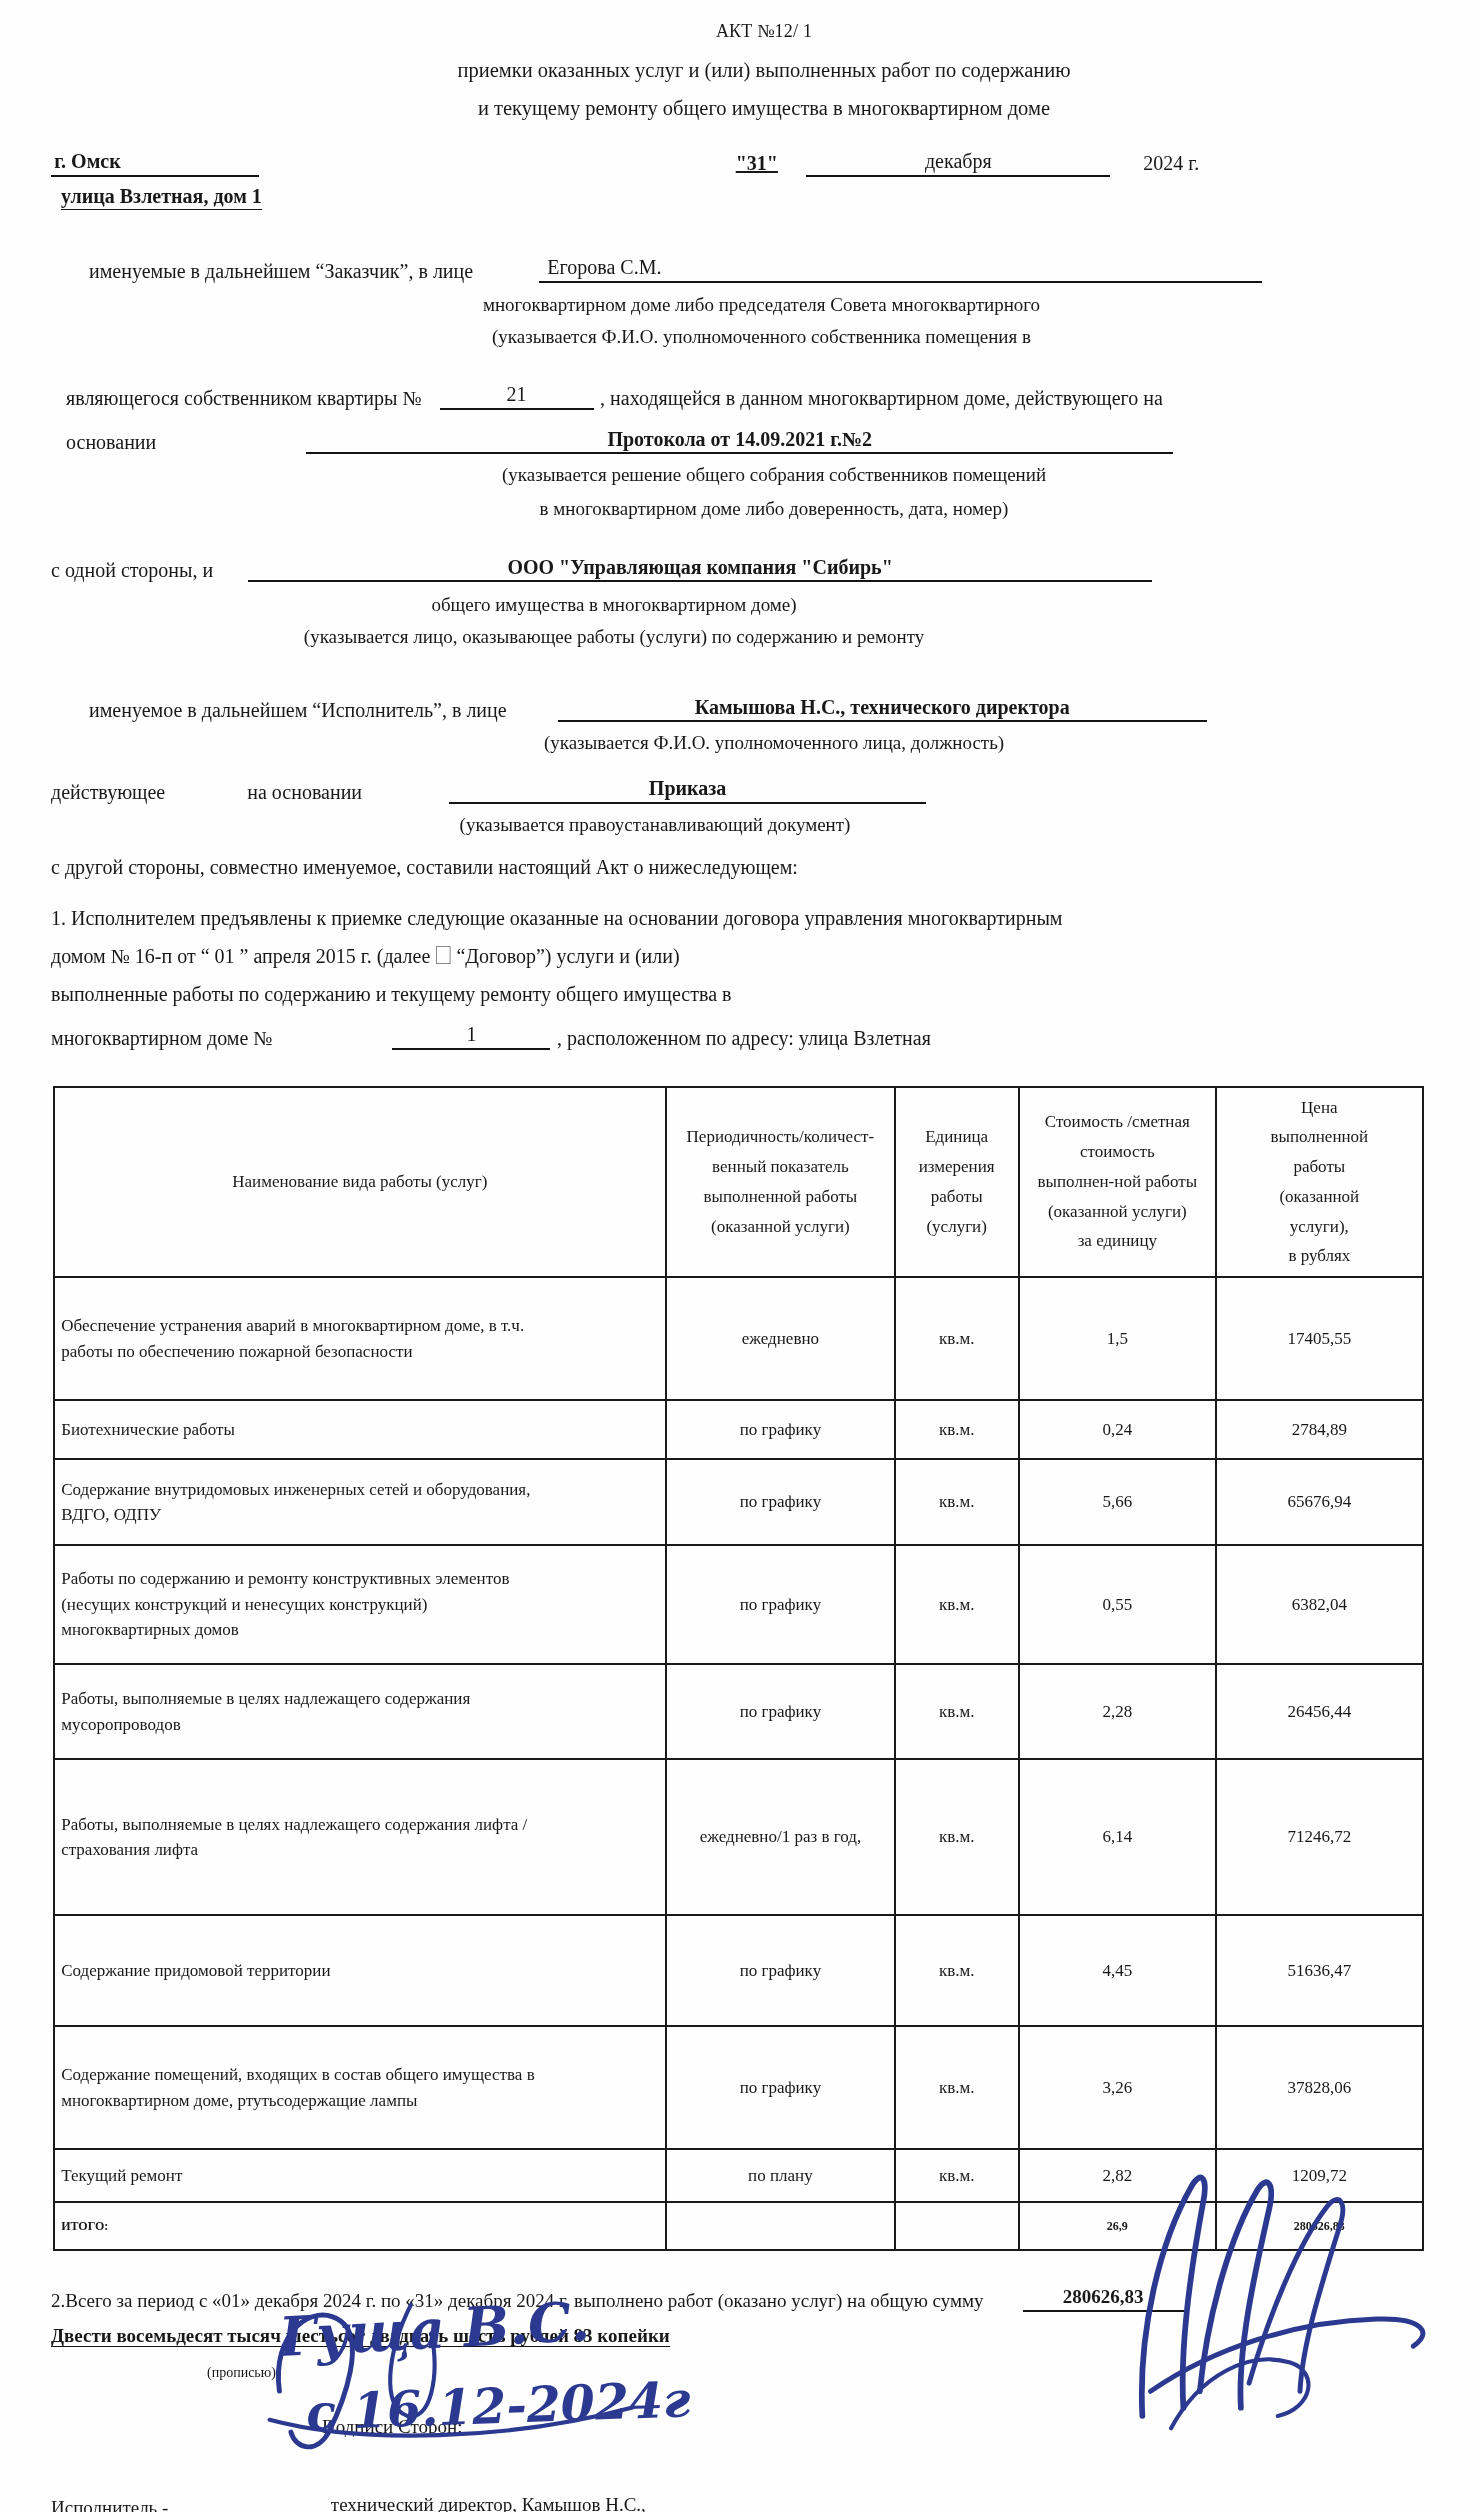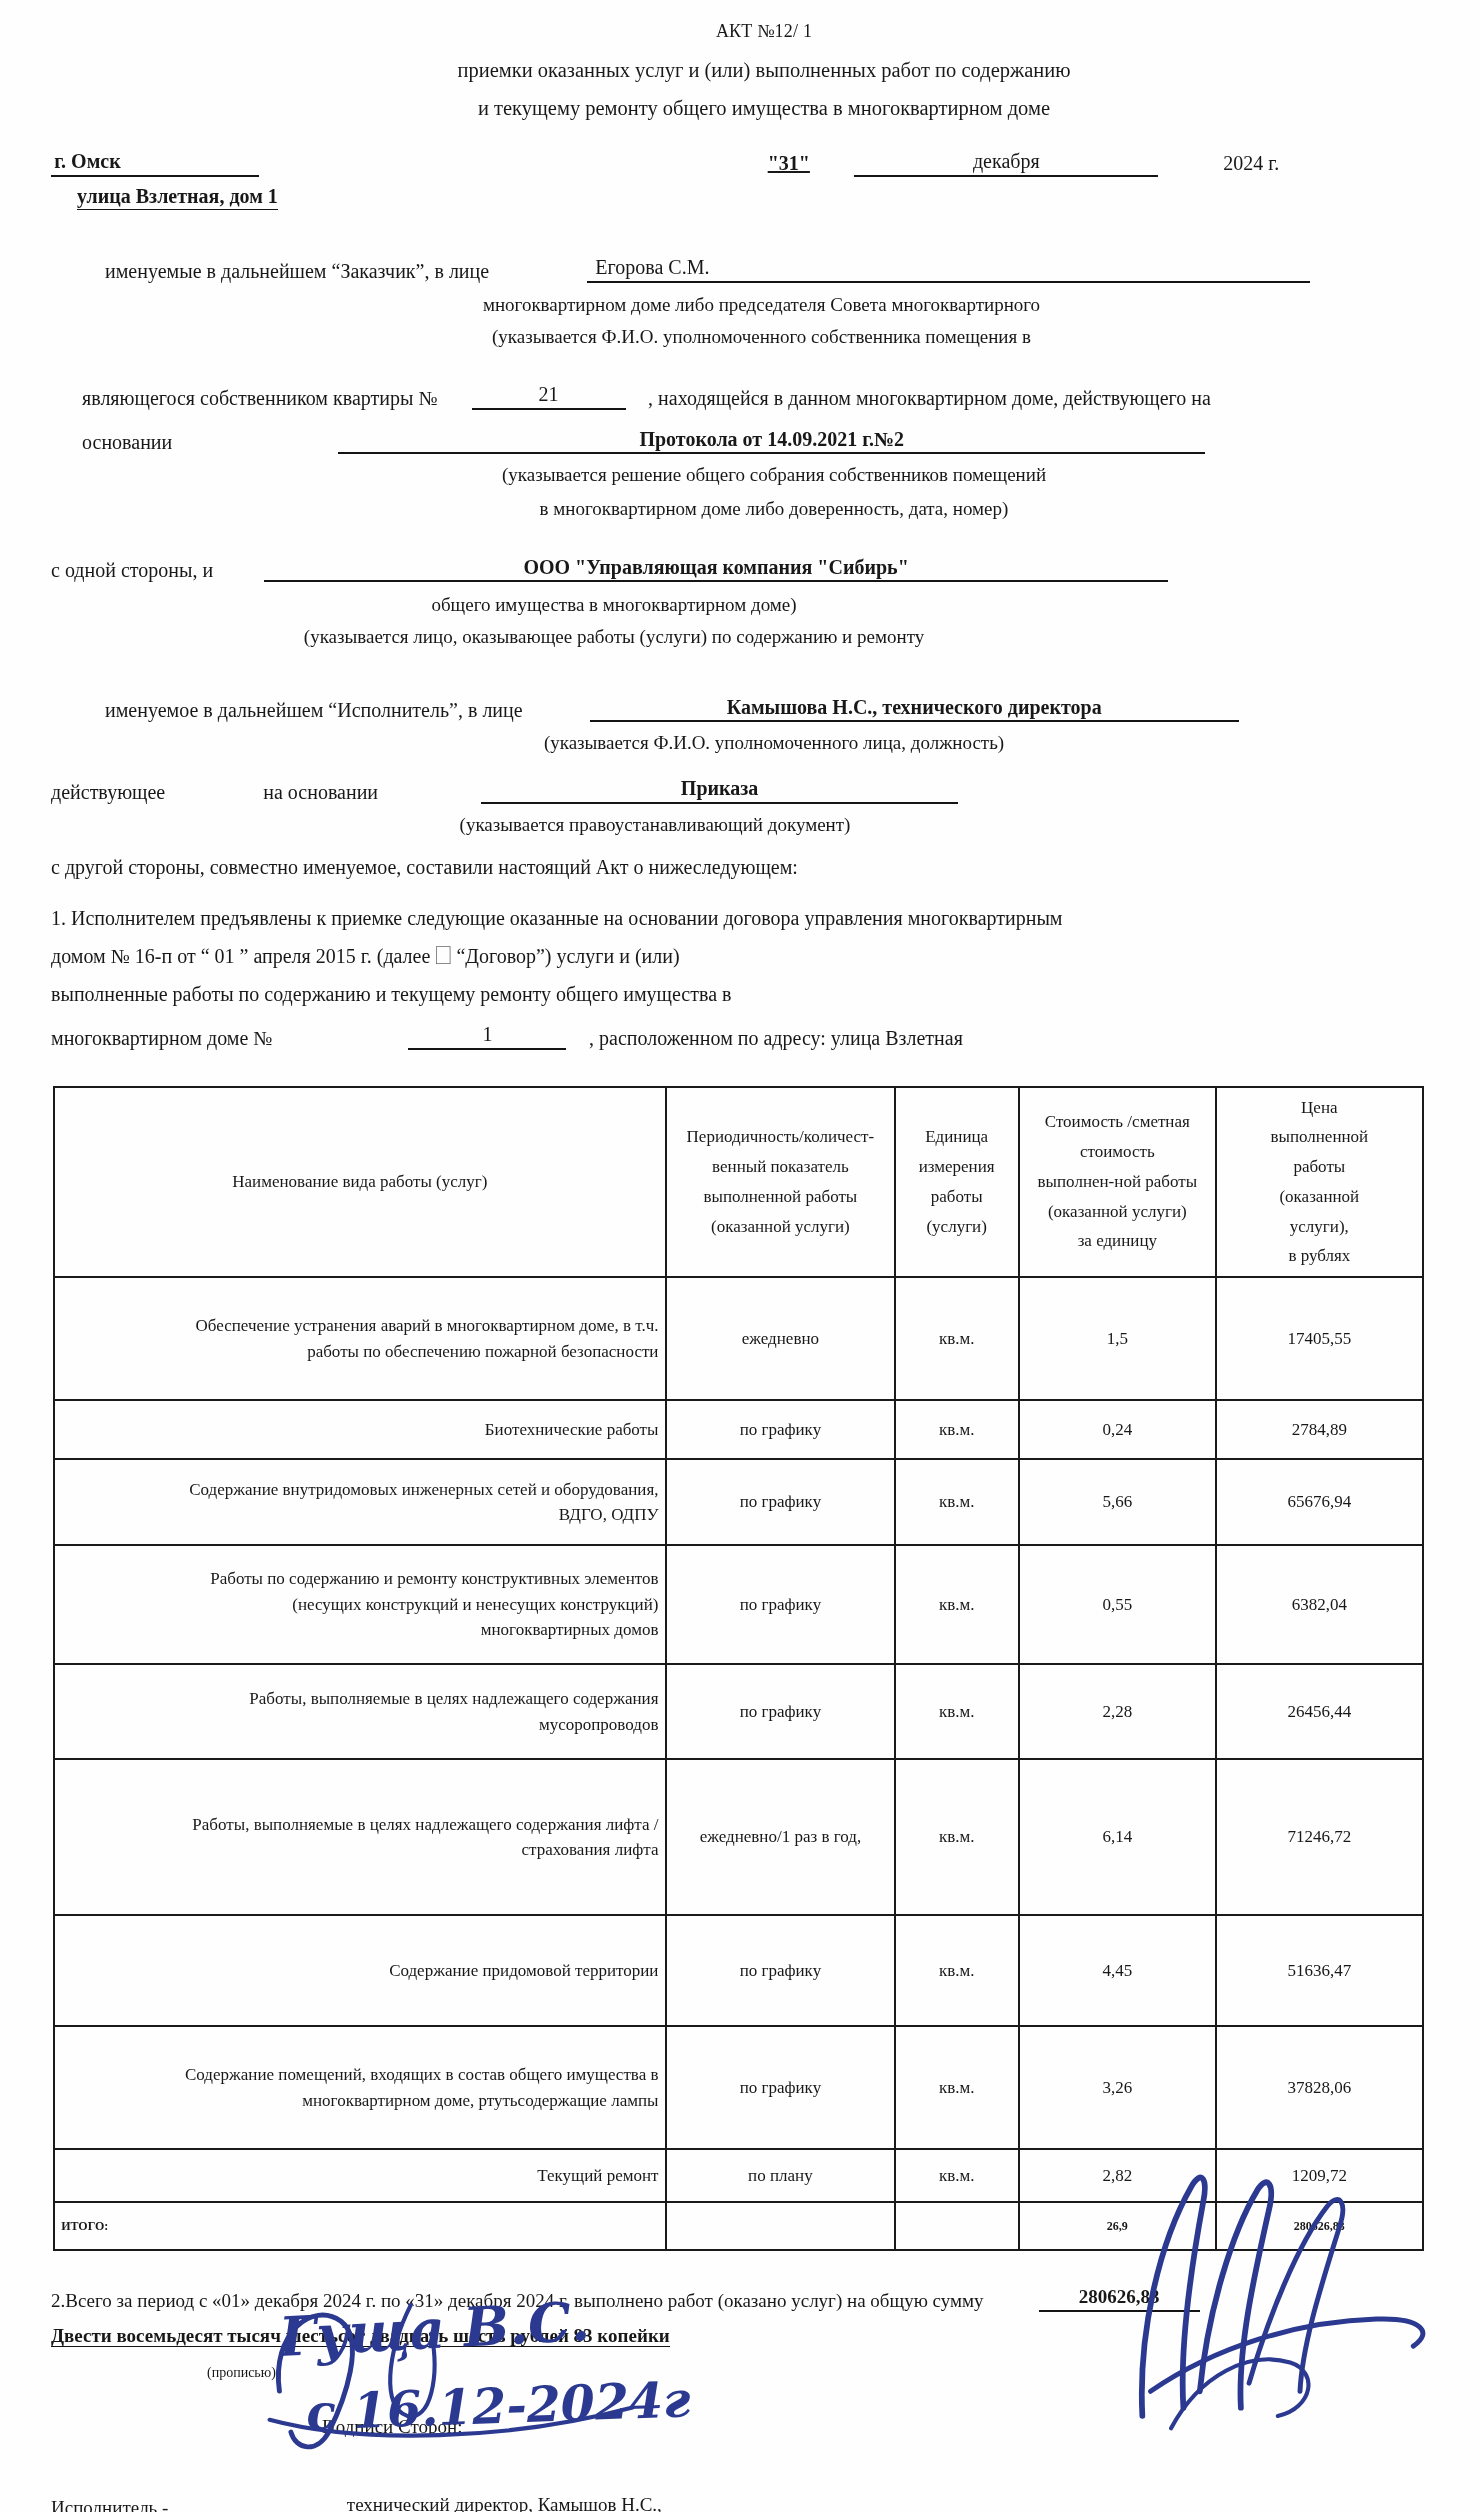--- a/index.html
+++ b/index.html
@@ -44,21 +44,20 @@
     margin-top: 15.6px;
     margin-left: 48px;
   }
 
   
   .row {
     display: flex;
     align-items: flex-end;
     font-size: 20px;
     line-height: 1.15;
-    gap: 16px;
   }
   .lbl { white-space: nowrap; }
   .fill {
     border-bottom: 2.5px solid #141414;
     text-align: center;
     font-weight: bold;
     padding-bottom: 1.6px;
   }
   .fill.nobold { font-weight: normal; }
   .fill.noline { border-bottom: none; }
@@ -84,21 +83,21 @@
     border: 2.5px solid #1a1a1a;
     vertical-align: middle;
     padding: 5px 6.6px;
   }
   table.acts thead th {
     font-weight: normal;
     text-align: center;
     line-height: 1.75;
     height: 160px;
   }
-  td.name { text-align: right; line-height: 1.5; font-size: 17px; }
+  td.name { text-align: left; line-height: 1.5; font-size: 17px; }
   td.ctr  { text-align: center; }
   tr.total td { font-weight: bold; font-size: 12px; margin-left: 8px; }
   tr.total td.name { text-align: left; }
 
   
   col.c1 { width: 608px; }
   col.c2 { width: 227px; }
   col.c3 { width: 123px; }
   col.c4 { width: 196px; }
   col.c5 { width: 205px; }

